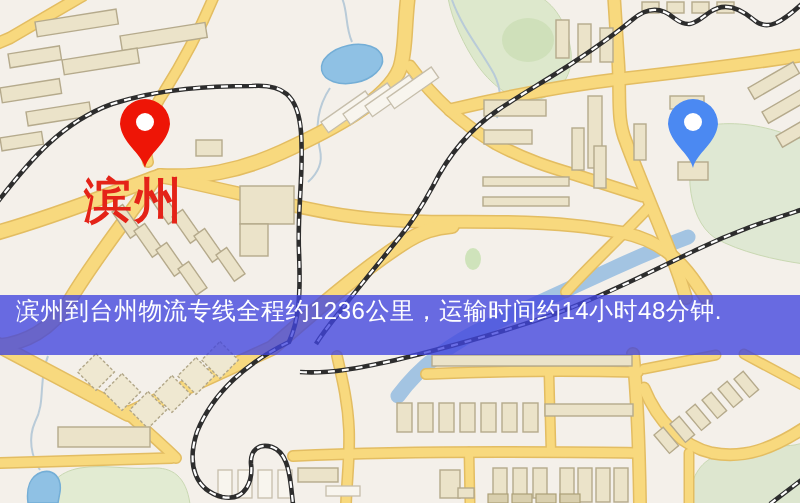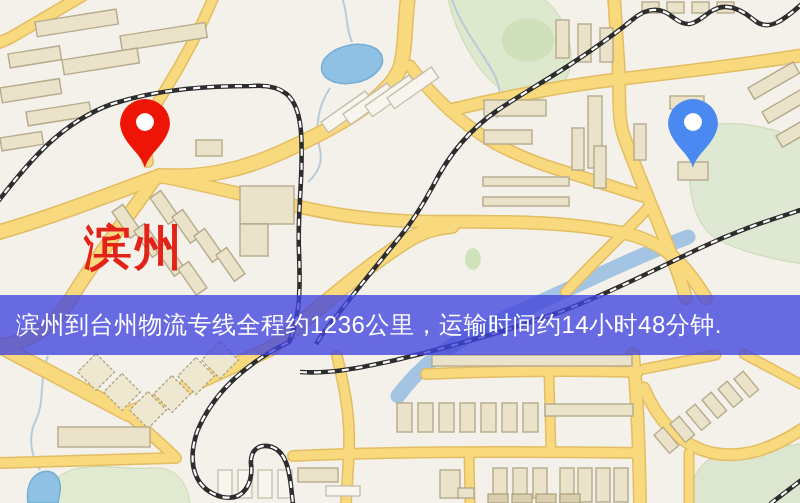--- a/index.html
+++ b/index.html
@@ -15,29 +15,29 @@
   .rail-w{stroke:#ffffff;stroke-width:2.2;fill:none;stroke-dasharray:7 7;}
   .bld{fill:#ebe3c9;stroke:#b5aa8c;stroke-width:1.4;}
   .bldw{fill:#f8f5ee;stroke:#c6beab;stroke-width:1.3;}
   .bldd{fill:#d9cfae;stroke:#aca077;stroke-width:1.2;}
   .dia{fill:#efe8d1;stroke:#b2a789;stroke-width:1.4;stroke-dasharray:3 2;}
   .park{stroke:#c9d8b2;stroke-width:1;}
   .stream{stroke:#b9cbd8;stroke-width:2;fill:none;}
   
   .city-label{
     position:absolute;line-height:1;font-family:"DejaVu Serif",serif;
-    font-weight:600;white-space:nowrap;pointer-events:none;margin-top:47px;
+    font-weight:600;white-space:nowrap;pointer-events:none;
   }
   .origin-label{left:84px;top:176px;font-size:48px;color:#e42318;letter-spacing:2px;}
   .dest-label{left:642px;top:178px;font-size:45px;color:#2a2ed6;letter-spacing:6px;}
   
   .banner{
     position:absolute;left:0;top:295px;width:800px;height:60px;
     background:rgba(64,68,222,0.78);
-    display:flex;align-items:center;
+    display:flex;align-items:flex-start;
     color:#ffffff;font-size:24px;letter-spacing:0.5px;
     padding-left:16px;box-sizing:border-box;white-space:nowrap;
   }
 </style>
 </head>
 <body>
 
 <div class="stage">
 
   <svg width="800" height="503" viewBox="0 0 800 503">

